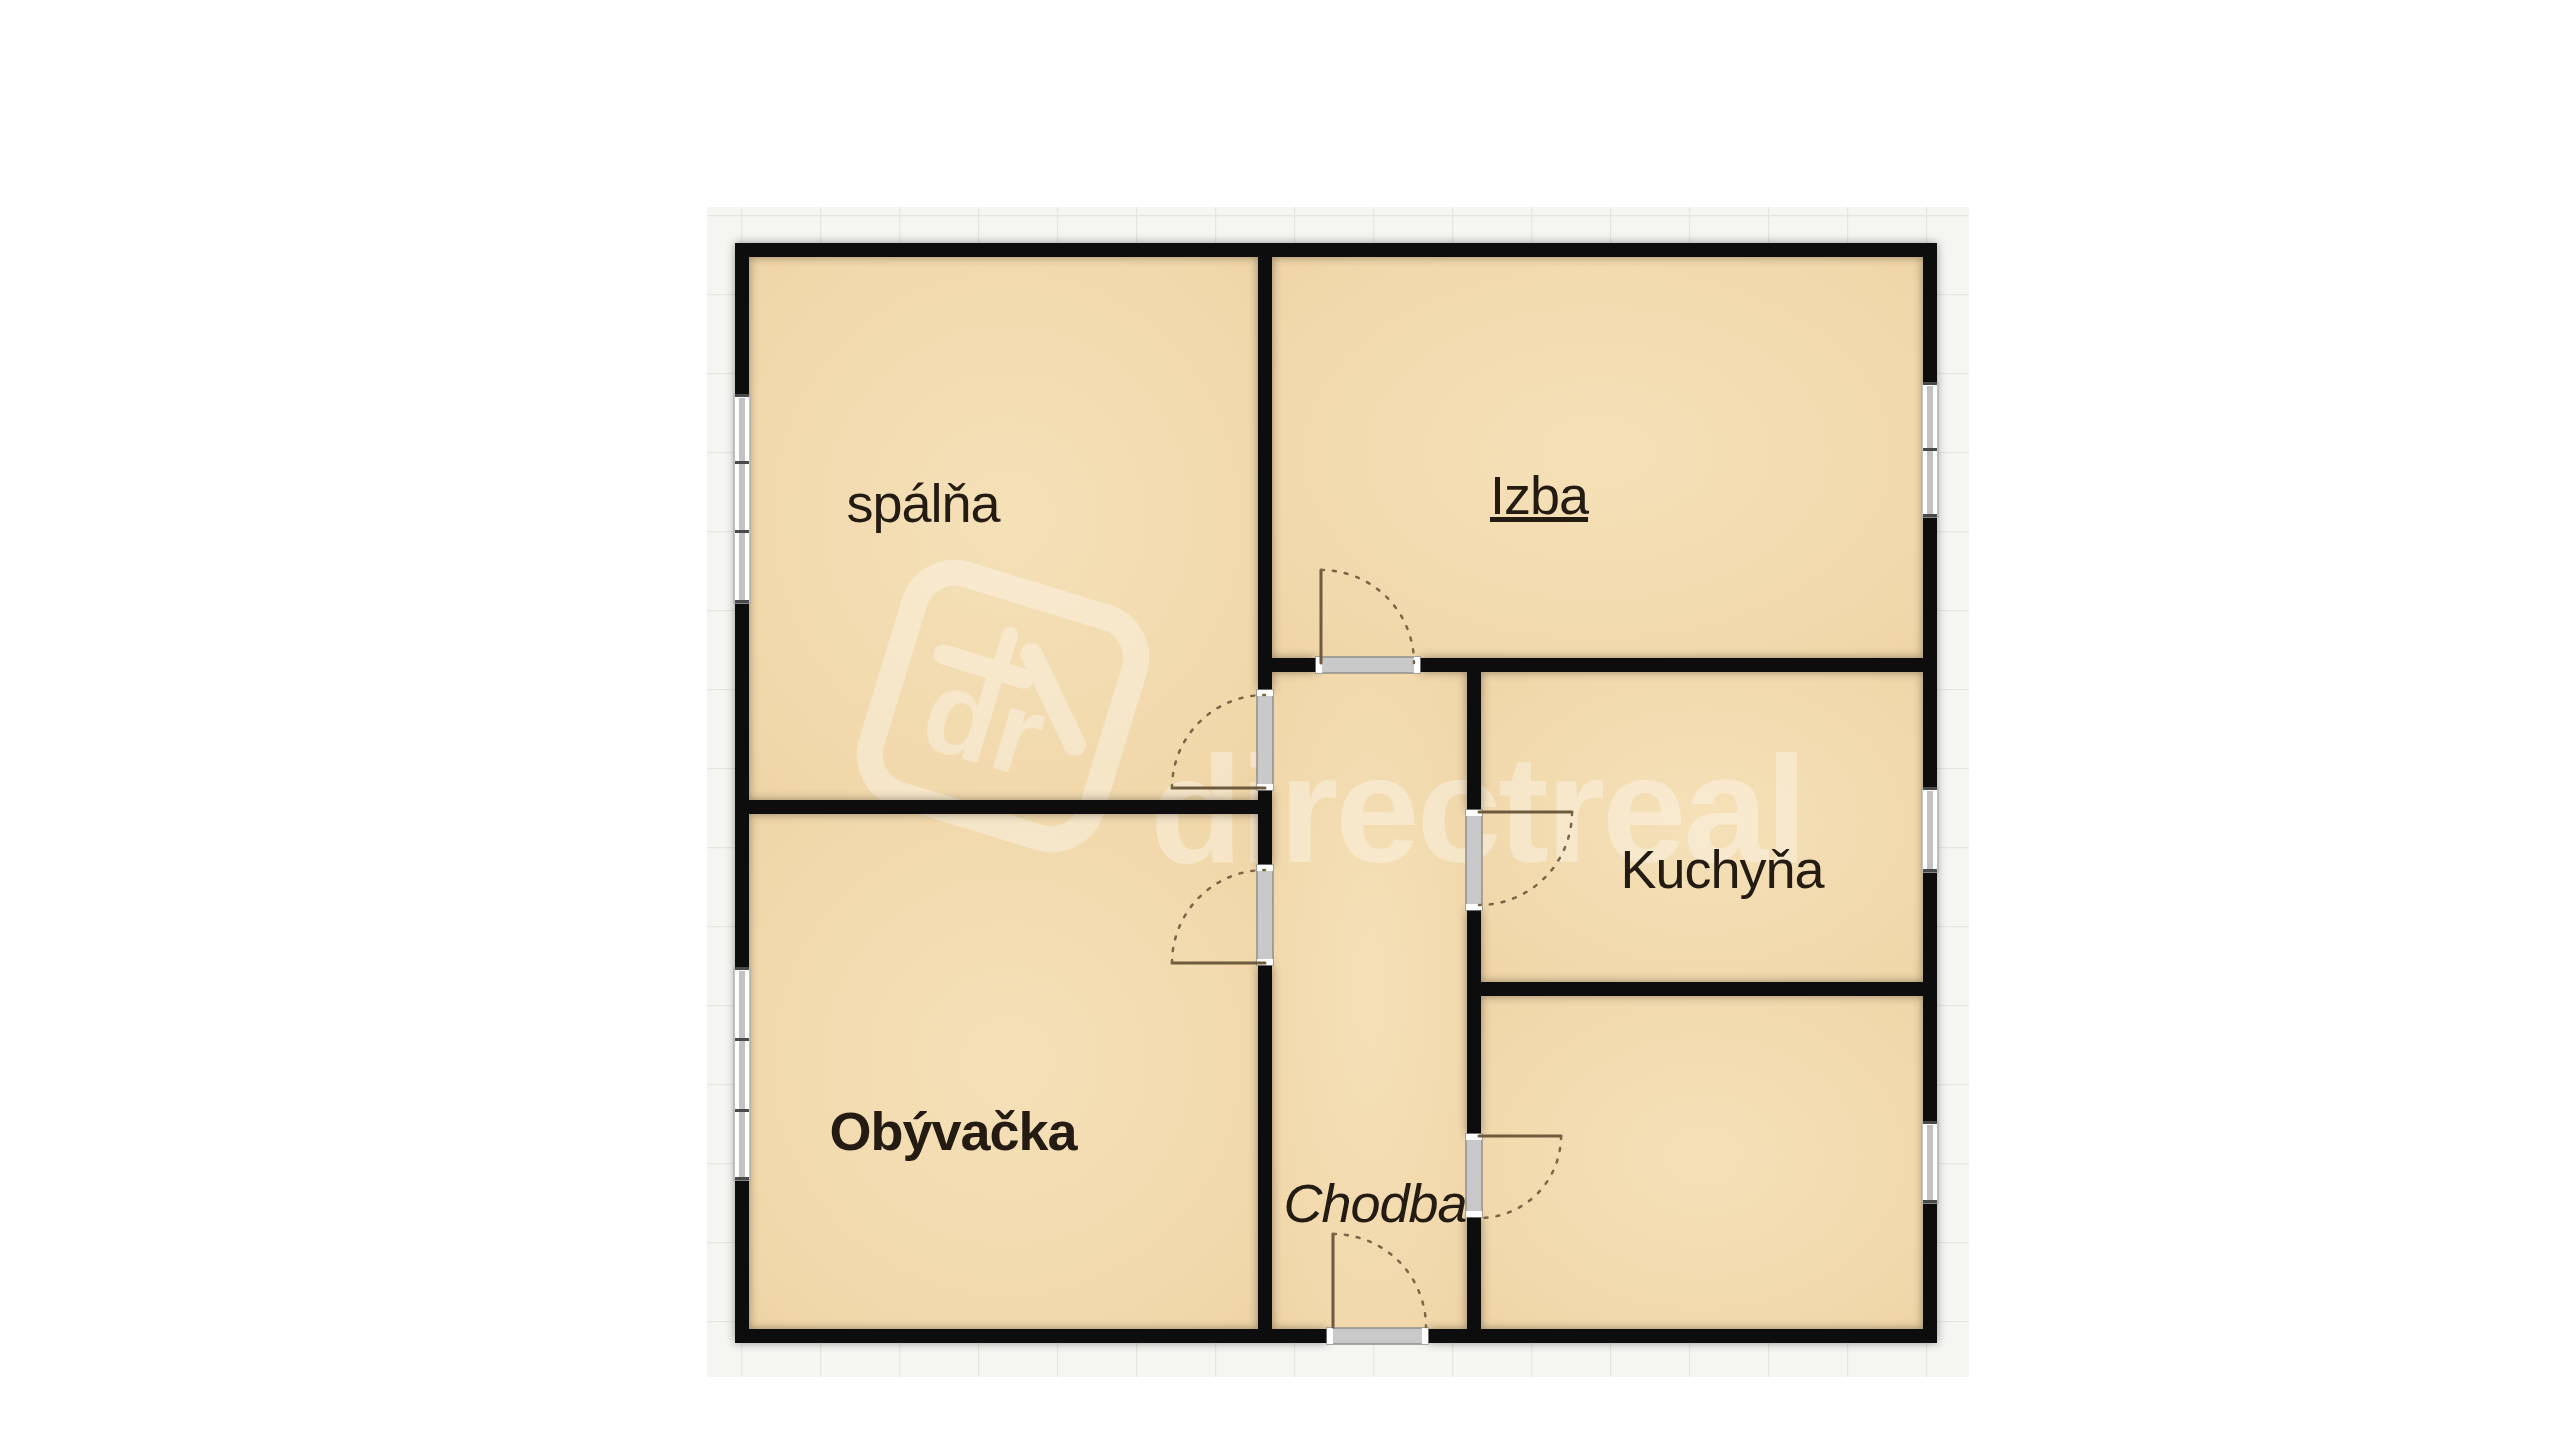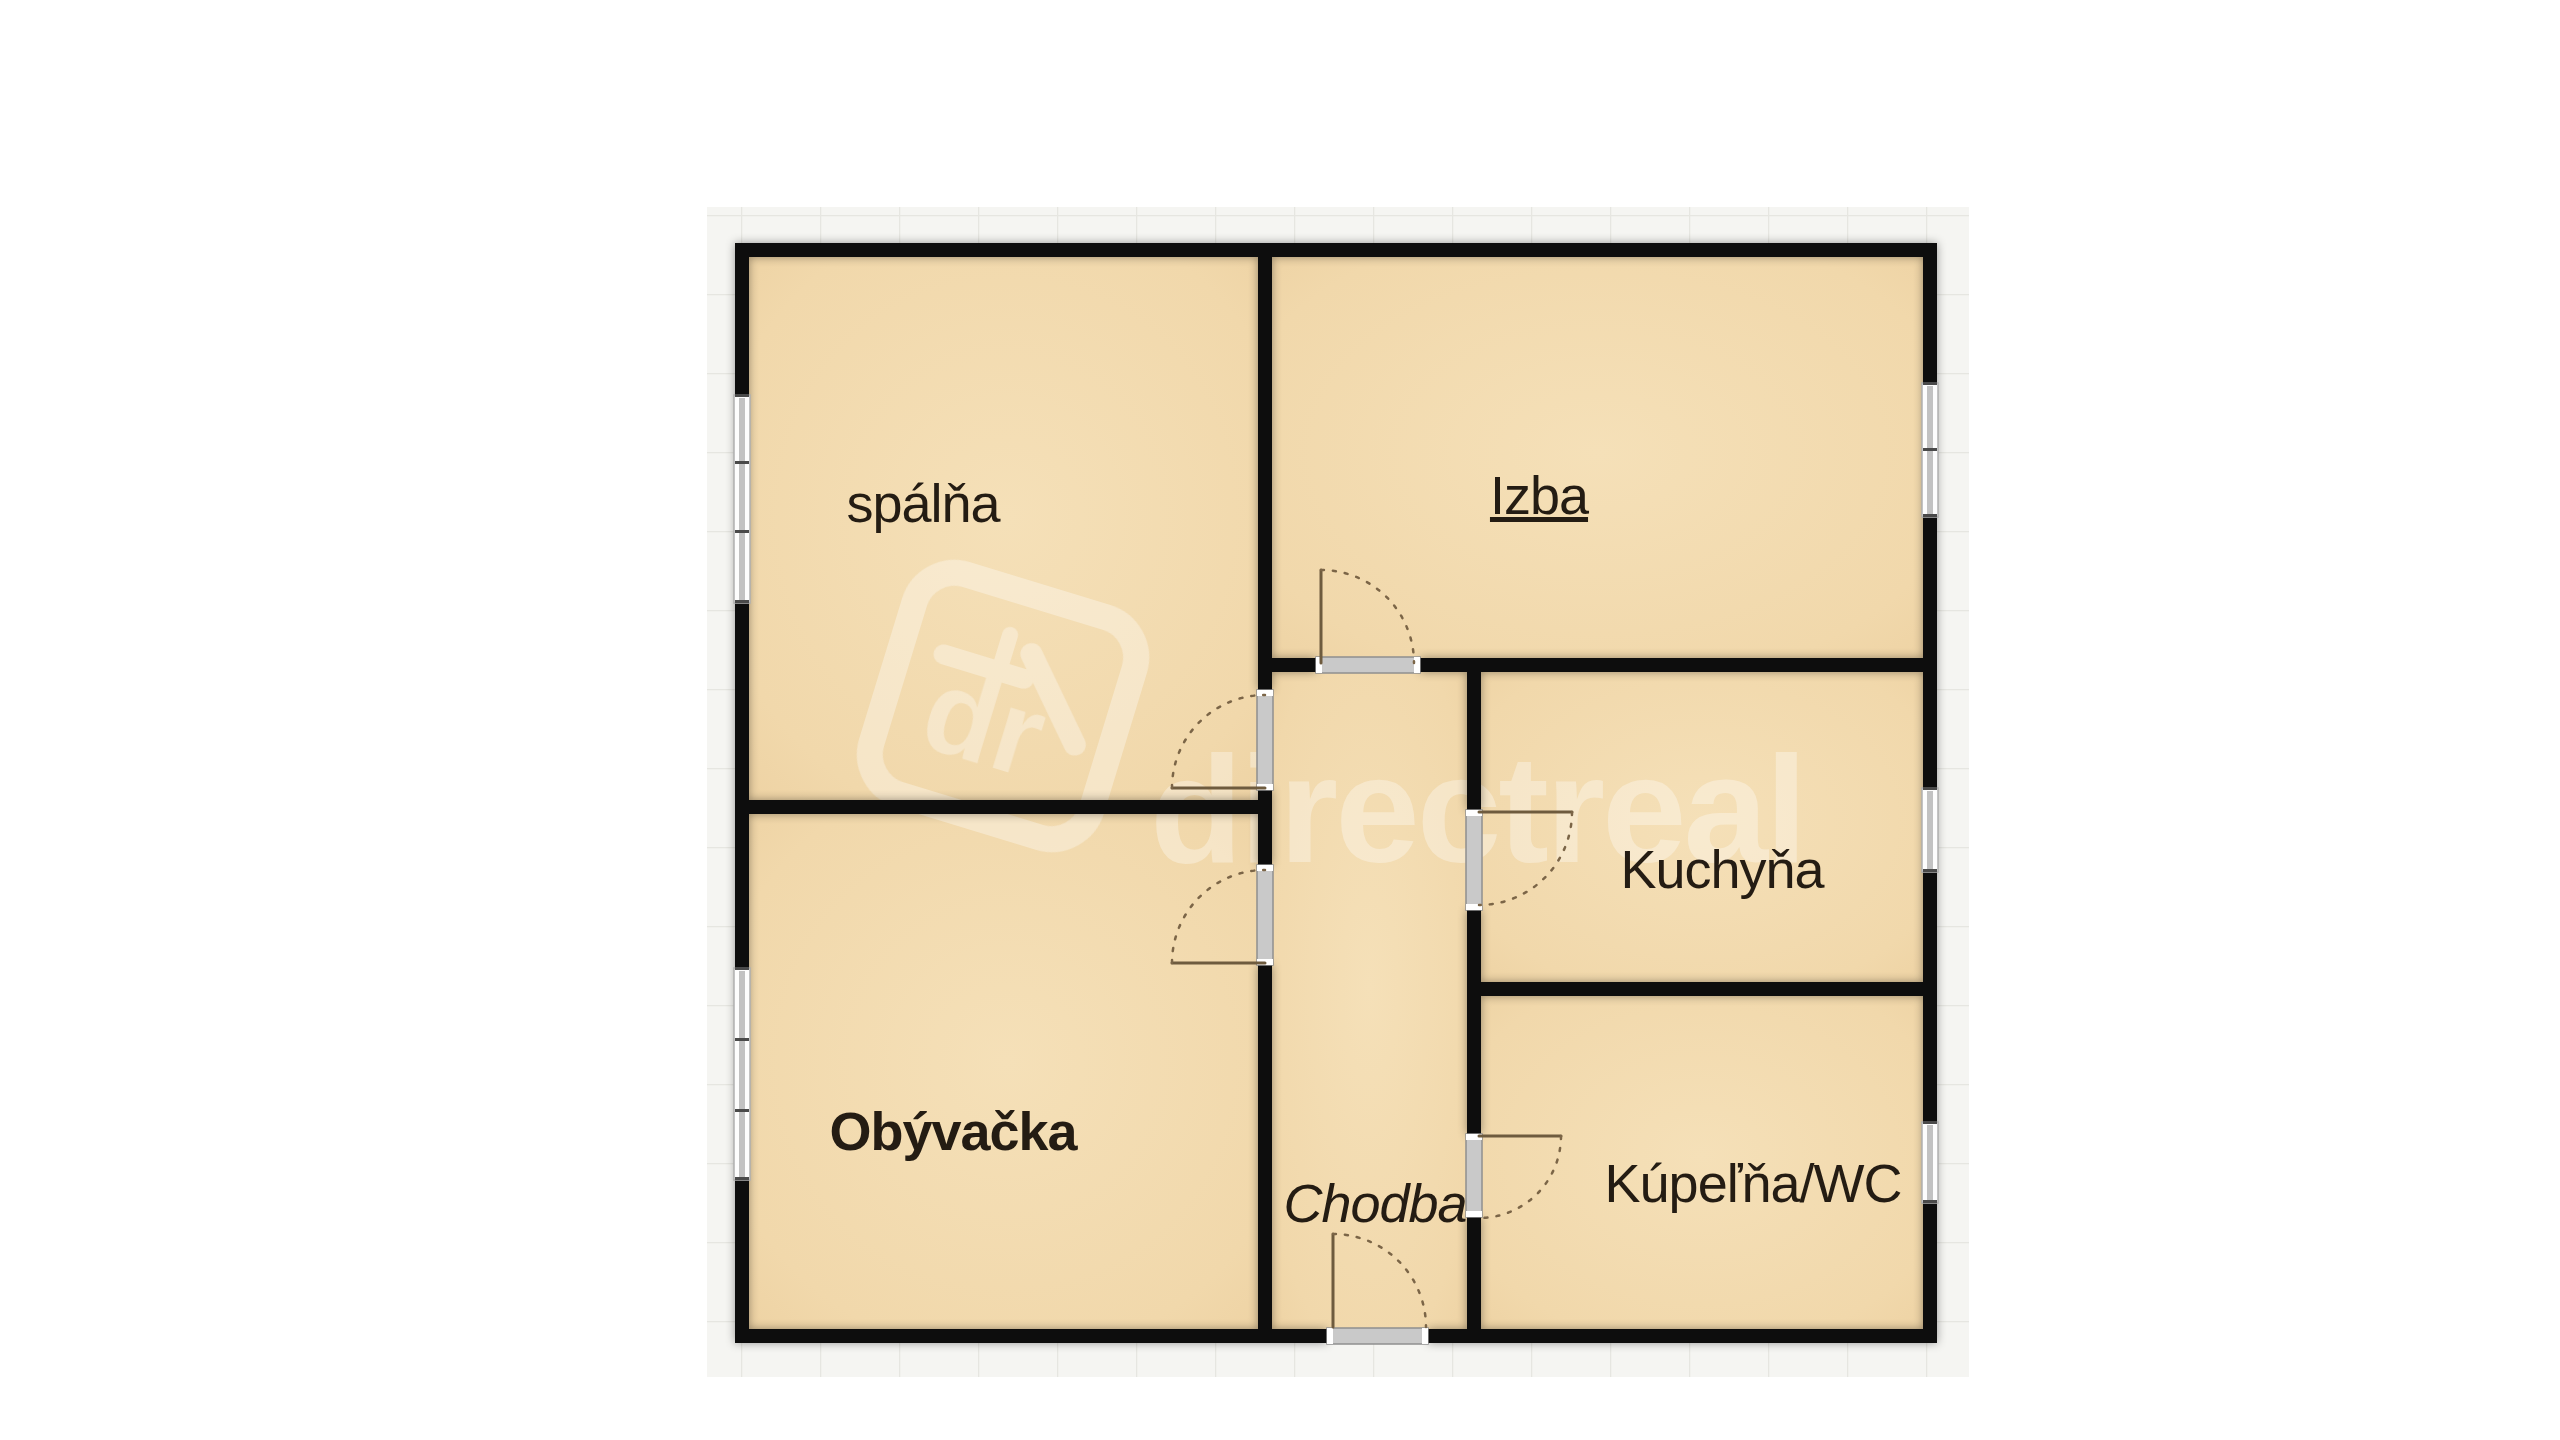--- a/index.html
+++ b/index.html
@@ -181,15 +181,14 @@
         <path d="M 1333 1234 A 93 93 0 0 1 1426 1327" stroke="#7b6547" stroke-width="2.5" stroke-dasharray="3 9"></path>
       </g>
     </g>
   </svg>
 
   <div class="room-label" style="left:923px;  top:470px;">spálňa</div>
   <div class="room-label" style="left:1539px; top:462px;text-decoration:underline;">Izba</div>
   <div class="room-label" style="left:1722px; top:836px;text-align:right;">Kuchyňa</div>
   <div class="room-label" style="left:953px;  top:1098px;font-weight:bold;">Obývačka</div>
   <div class="room-label" style="left:1375px; top:1170px;font-style:italic;">Chodba</div>
-  <div class="room-label" style="left:1753px; top:1150px;">Kúpeľňa/WC</div>
 
 </div>
 
 </body></html>

